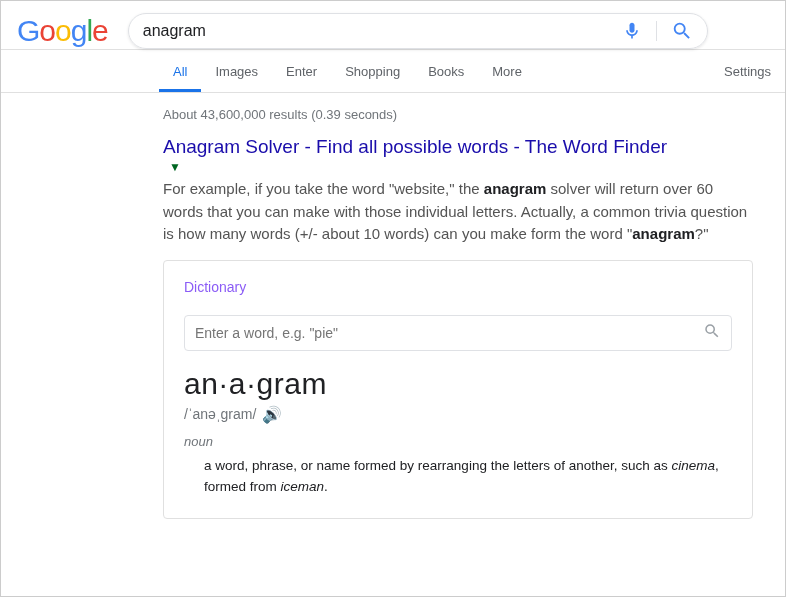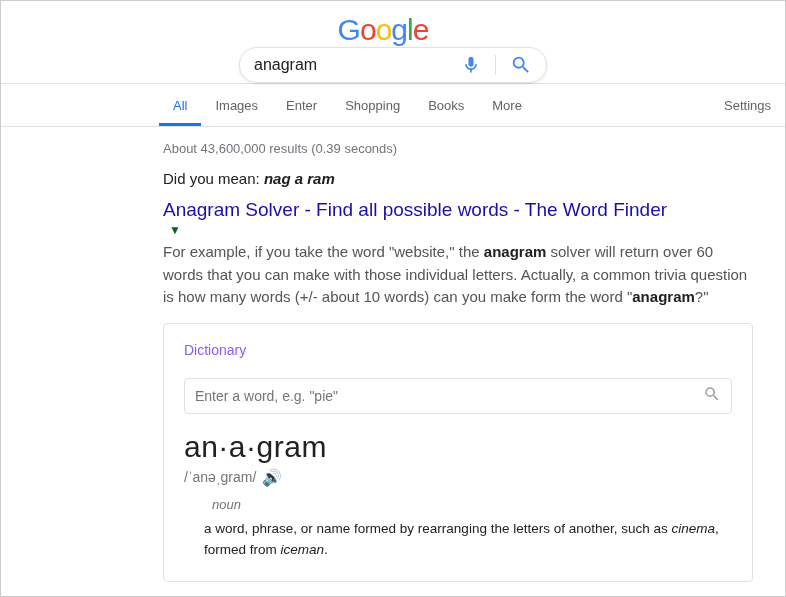--- a/index.html
+++ b/index.html
@@ -12,21 +12,20 @@
       border: 1px solid #ccc;
     }
 
     
     .header {
       display: flex;
       align-items: center;
       padding: 12px 16px 0 16px;
       border-bottom: 1px solid #e0e0e0;
       padding-bottom: 0;
-      flex-direction: column;
     }
     .logo {
       display: flex;
       align-items: center;
       margin-right: 20px;
       flex-shrink: 0;
     }
     .logo-text {
       font-size: 30px;
       font-weight: normal;
@@ -221,21 +220,20 @@
     .speaker-icon {
       cursor: pointer;
       color: #70757a;
       font-size: 16px;
     }
     .word-pos {
       font-size: 13px;
       color: #70757a;
       font-style: italic;
       margin-bottom: 6px;
-      margin-left: 28px;
     }
     .word-definition {
       font-size: 13.5px;
       color: #202124;
       line-height: 1.6;
       padding-left: 20px;
       max-width: 570px;
     }
     .word-definition em {
       font-style: italic;
@@ -278,24 +276,20 @@
   <a class="nav-tab">More</a>
   <div class="nav-spacer"></div>
   <div class="nav-right">
     <a class="nav-tab">Settings</a>
   </div>
 </nav>
 
 <div class="main-content">
   <div class="results-stats">About 43,600,000 results (0.39 seconds)</div>
 
-  <div class="did-you-mean">
-    <span class="label">Did you mean:</span>
-    <a href="#">nag a ram</a>
-  </div>
 
   <div class="result-item">
     <div class="result-title">
       <a href="#">Anagram Solver - Find all possible words - The Word Finder</a>
     </div>
     <div class="result-url-row">
       <span class="result-url-arrow">▼</span>
     </div>
     <div class="result-snippet">
       For example, if you take the word "website," the <strong>anagram</strong> solver will return over 60 words that you can make with those individual letters. Actually, a common trivia question is how many words (+/- about 10 words) can you make form the word "<strong>anagram</strong>?"

